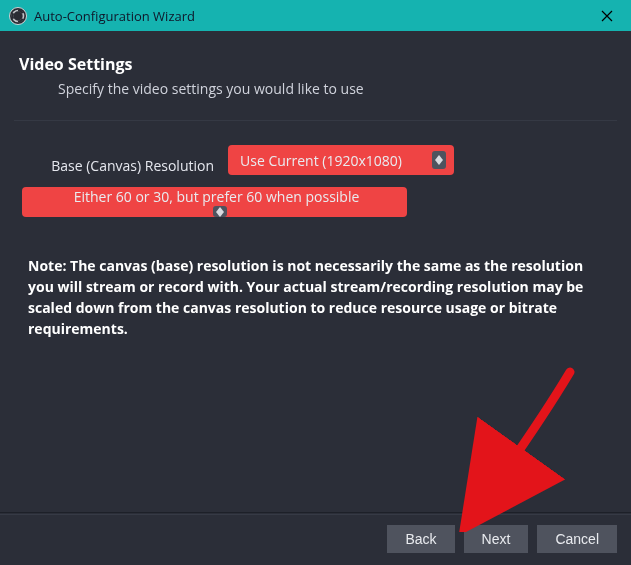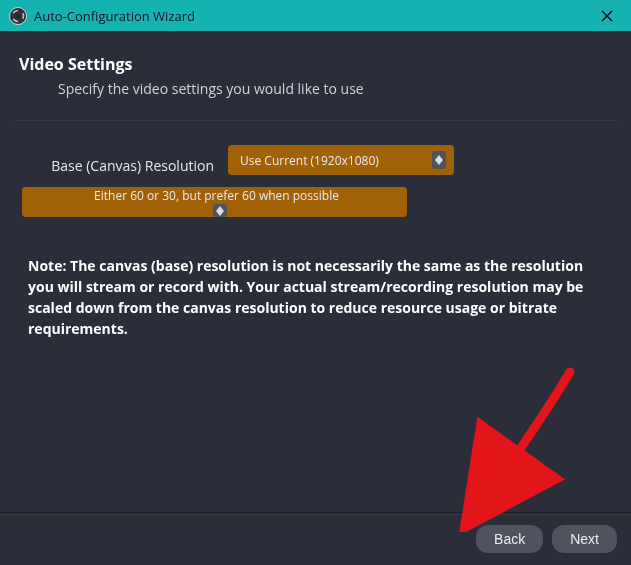--- a/index.html
+++ b/index.html
@@ -68,29 +68,29 @@
       margin-bottom: 12px;
     }
     .form-label {
       width: 206px;
       text-align: right;
       padding-right: 14px;
       font-size: 14px;
       color: #e5e7ee;
     }
     .select {
-      background: #a16207;
+      background: #ef4444;
       color: #e9ebef;
       border: none;
       border-radius: 4px;
       height: 30px;
       display: flex;
       align-items: center;
       padding: 0 8px 0 12px;
-      font-size: 12px;
+      font-size: 14px;
       cursor: pointer;
     }
     .select-1 { width: 226px; }
     .select-2 { width: 385px; flex-direction: column; }
     .select-text { flex: 1; }
     .spinner {
       width: 14px; height: 18px;
       display: flex; flex-direction: column;
       justify-content: center; align-items: center;
       gap: 0;
@@ -123,21 +123,21 @@
       content: "";
       position: absolute;
       top: 1px; left: 0; right: 0;
       height: 1px;
       background: #363a45;
     }
     .btn {
       background: #4f535e;
       color: #e9ebef;
       border: none;
-      border-radius: 12px;
+      border-radius: 0;
       height: 28px;
       padding: 0 18px;
       font-size: 14px;
       cursor: pointer;
     }
     .arrow-overlay {
       position: absolute;
       left: 420px;
       top: 362px;
       width: 170px;
@@ -204,20 +204,21 @@
       </div>
     </div>
 
     <div class="note">Note: The canvas (base) resolution is not necessarily the same as the resolution you will stream or record with. Your actual stream/recording resolution may be scaled down from the canvas resolution to reduce resource usage or bitrate requirements.</div>
   </div>
 </div>
 
 <div class="footer">
   <button class="btn">Back</button>
   <button class="btn">Next</button>
+  <button class="btn">Cancel</button>
 </div>
 
 <svg class="arrow-overlay" viewBox="0 0 170 170">
   <defs>
     <marker id="ah" markerWidth="12" markerHeight="12" refX="6" refY="6" orient="auto">
       <path d="M0 0 L12 6 L0 12 Z" fill="#e3141a"></path>
     </marker>
   </defs>
   <path d="M150 10 Q 120 60 70 130" stroke="#e3141a" stroke-width="9" fill="none" marker-end="url(#ah)" stroke-linecap="round"></path>
 </svg>

